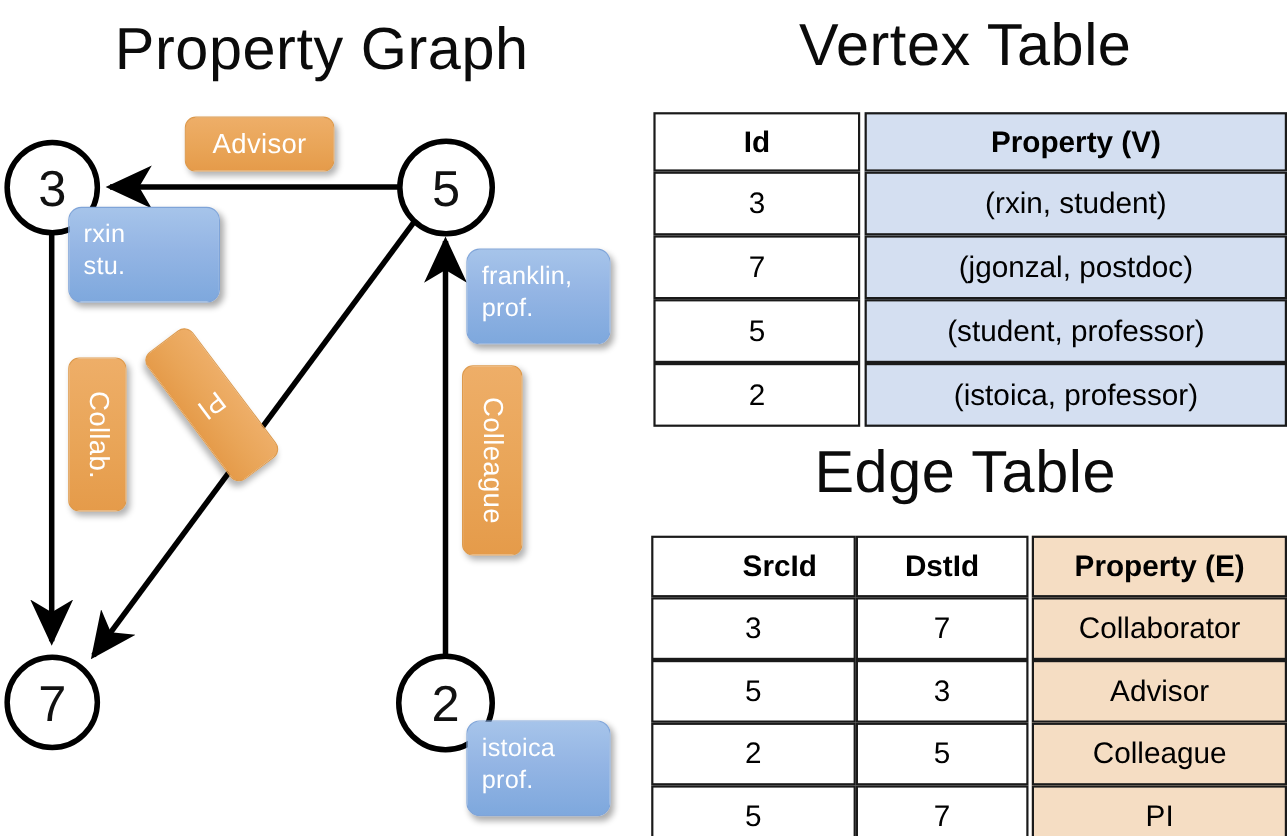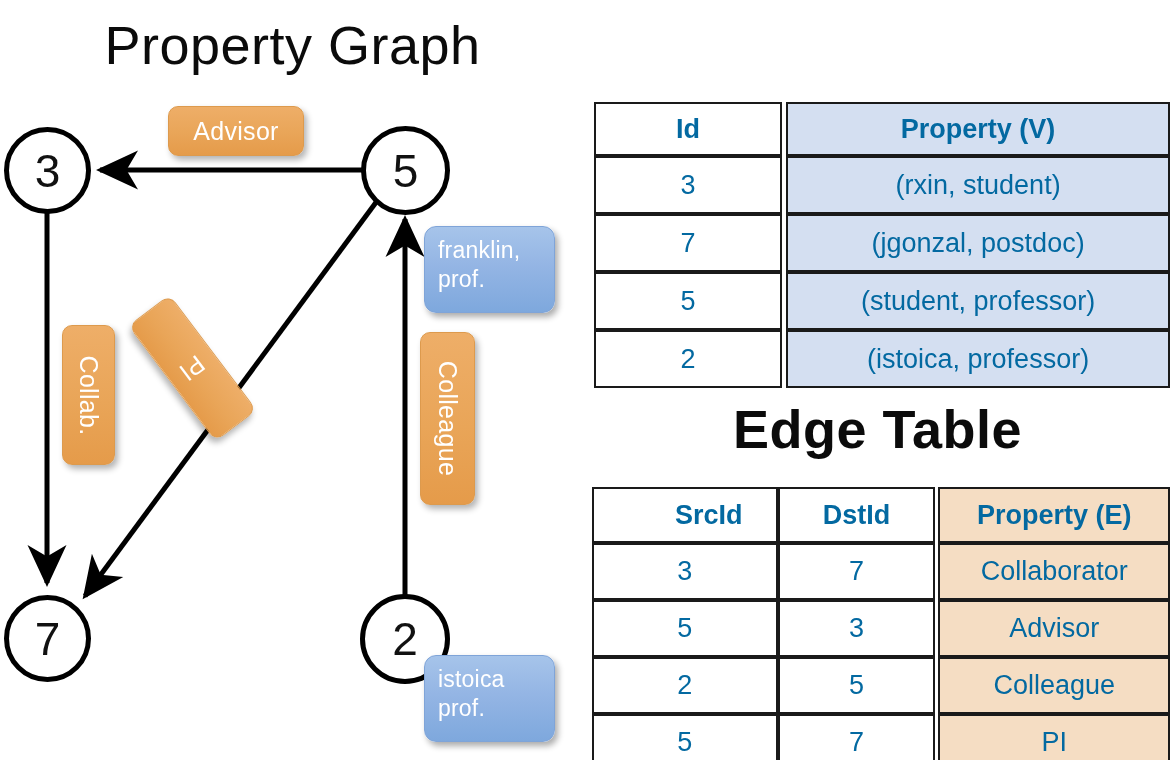--- a/index.html
+++ b/index.html
@@ -13,21 +13,21 @@
   
   .title{
     position:absolute;text-align:center;
     font-family:"Liberation Sans", sans-serif;
     font-weight:300;color:#0b0b0b;
     font-size:54px;line-height:1;letter-spacing:0.5px;
     white-space:nowrap;
   }
   #title-property-graph{left:0;top:18px;width:585px;}
   #title-vertex-table{left:585px;top:14px;width:585px;}
-  #title-edge-table{left:585px;top:402px;width:585px;font-weight:bold;}
+  #title-edge-table{left:585px;top:402px;width:585px;}
 
   
   #graph-svg{position:absolute;left:0;top:0;width:585px;height:760px;}
 
   
   .node{
     position:absolute;border:5px solid #000;border-radius:50%;
     background:#fff;box-sizing:border-box;
     display:flex;align-items:center;justify-content:center;
     font-size:46px;font-weight:300;color:#111;
@@ -61,36 +61,37 @@
     font-size:25px;letter-spacing:0.3px;white-space:nowrap;
   }
   .rot90 > span{display:block;transform:rotate(90deg);transform-origin:center center;}
 
   
   .tbl{position:absolute;border-collapse:separate;border-spacing:0;}
   .tbl td{
     border:2px solid #1a1a1a;
     text-align:center;vertical-align:middle;
     font-family:"Liberation Sans", sans-serif;
-    font-weight:300;color:#0369a1;
+    font-weight:300;color:#000000;
     font-size:27px;
     padding:0;
   }
   .tbl td.hdr{font-weight:700;font-size:27px;}
   .gap{border:none !important;width:4px;padding:0;}
 
   .vblue{background:#d4dff1;}
   .epeach{background:#f5ddc3;}
 </style>
 </head>
 <body>
 
 <div class="stage">
 
   <div class="title" id="title-property-graph">Property Graph</div>
+  <div class="title" id="title-vertex-table">Vertex Table</div>
   <div class="title" id="title-edge-table">Edge Table</div>
 
   <svg id="graph-svg" viewBox="0 0 585 760">
     <defs>
       <marker id="arrowhead" markerWidth="9" markerHeight="9" refX="7.6" refY="4.5" orient="auto" markerUnits="strokeWidth">
         <path d="M0,0.6 L8.4,4.5 L0,8.4 L2.3,4.5 Z" fill="#000"></path>
       </marker>
     </defs>
 
     <line x1="362" y1="170" x2="100" y2="170" stroke="#000" stroke-width="5" marker-end="url(#arrowhead)"></line>
@@ -108,20 +109,24 @@
   <div class="node" style="left:361px;top:126px;width:89px;height:89px;">
     <span>5</span>
   </div>
   <div class="node" style="left:4px;top:595px;width:87px;height:87px;">
     <span>7</span>
   </div>
   <div class="node" style="left:360px;top:594px;width:90px;height:90px;">
     <span>2</span>
   </div>
 
+  <div class="propbox" style="left:62px;top:188px;width:138px;height:87px;">
+    <div>rxin</div>
+    <div>stu.</div>
+  </div>
 
   <div class="propbox" style="left:424px;top:190px;width:131px;height:87px;margin-top:36px;">
     <div>franklin,</div>
     <div>prof.</div>
   </div>
 
 
   <div class="propbox" style="left:424px;top:655px;width:131px;height:87px;">
     <div>istoica</div>
     <div>prof.</div>

